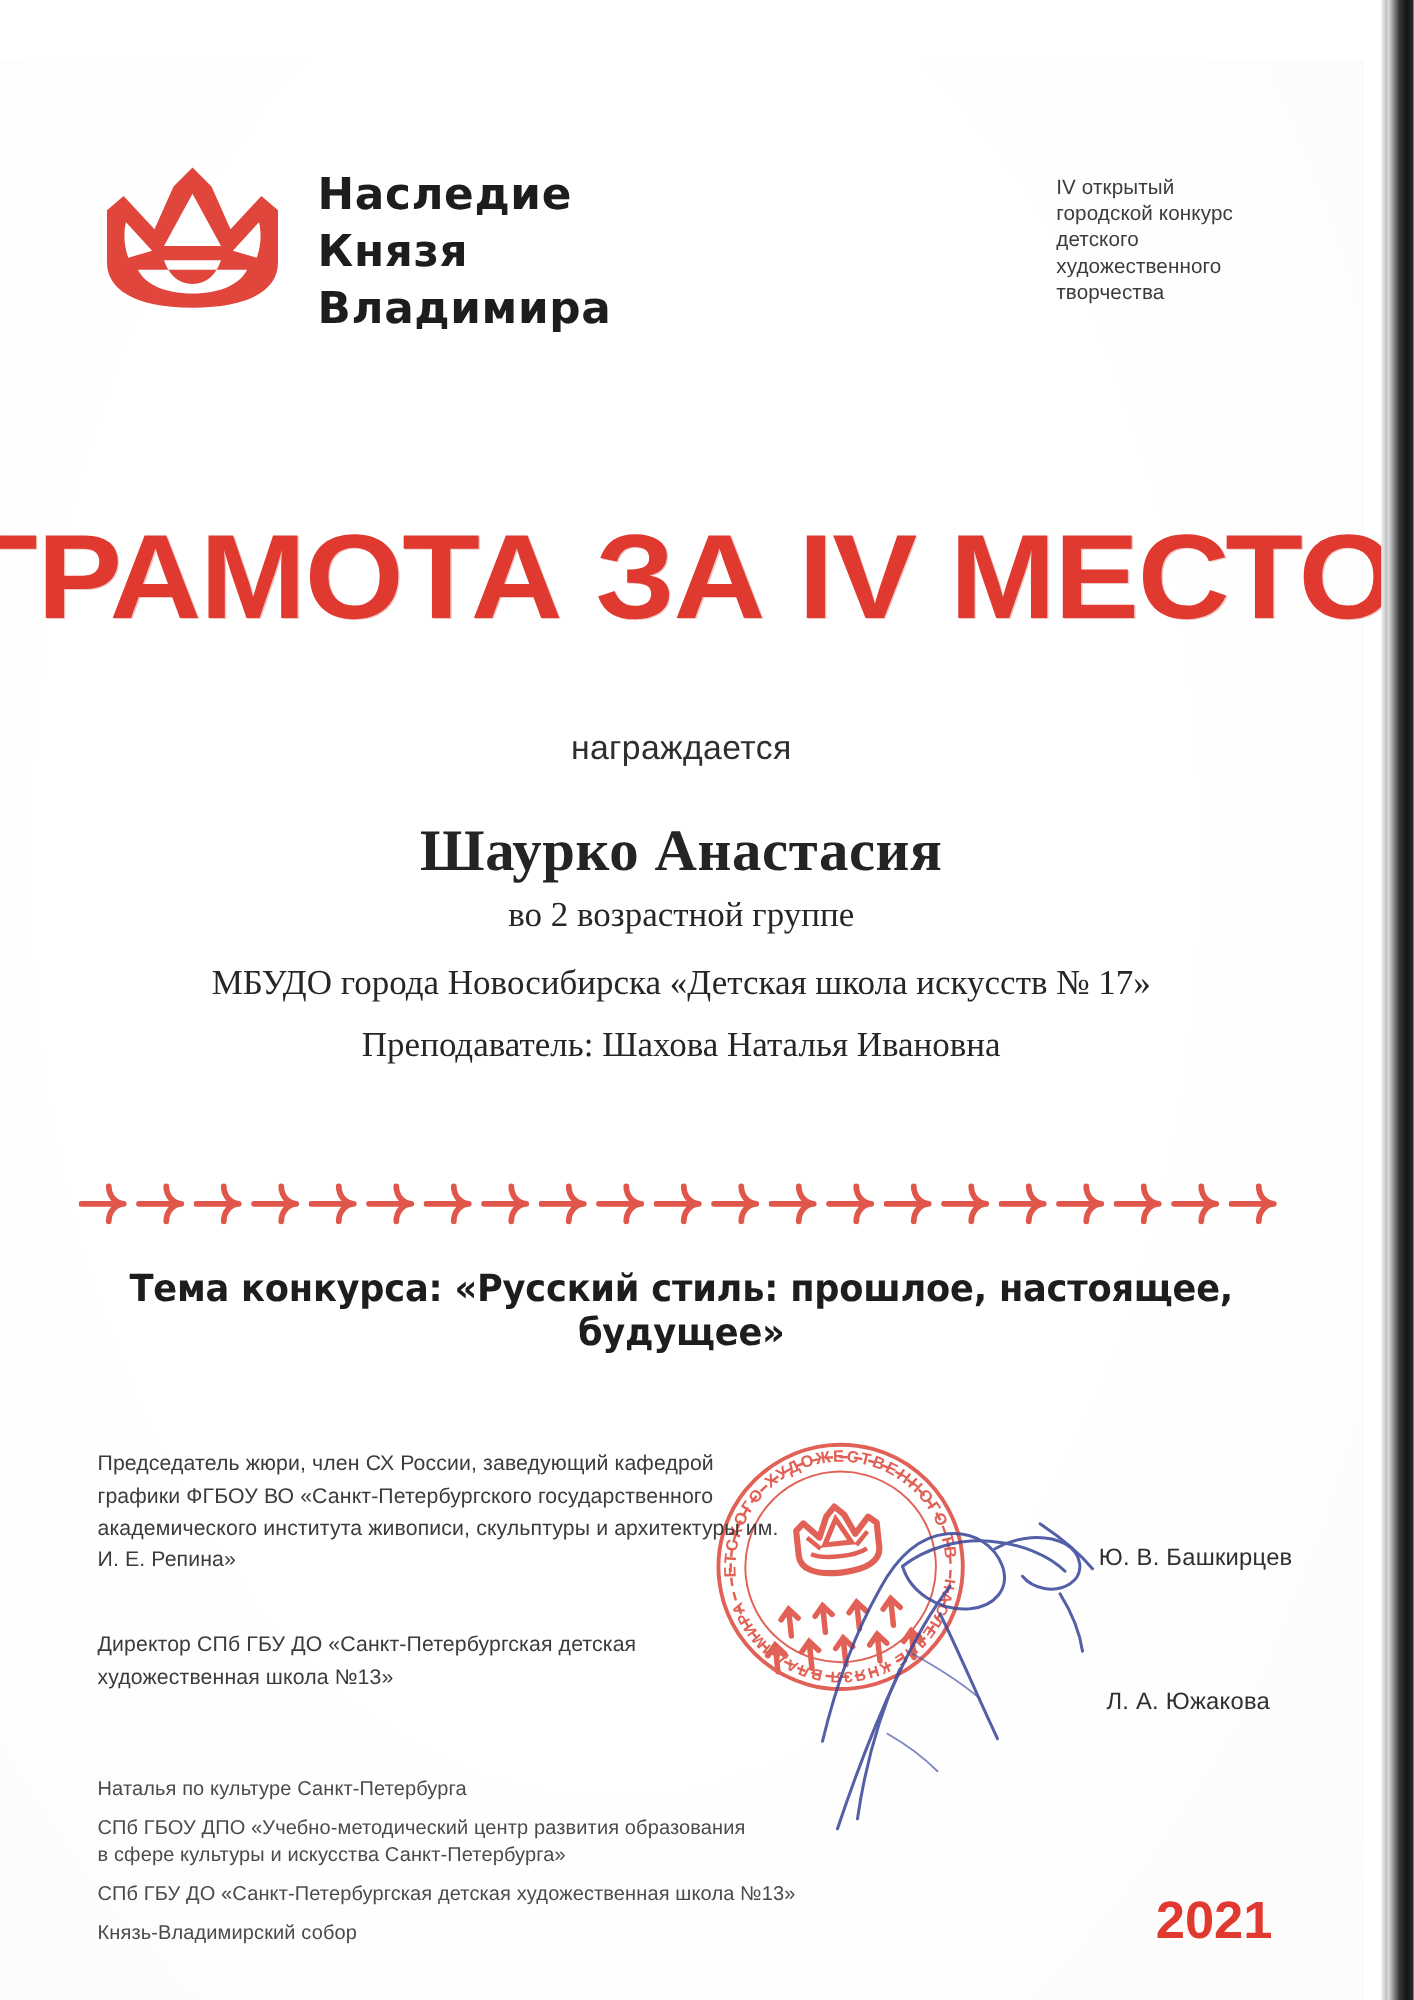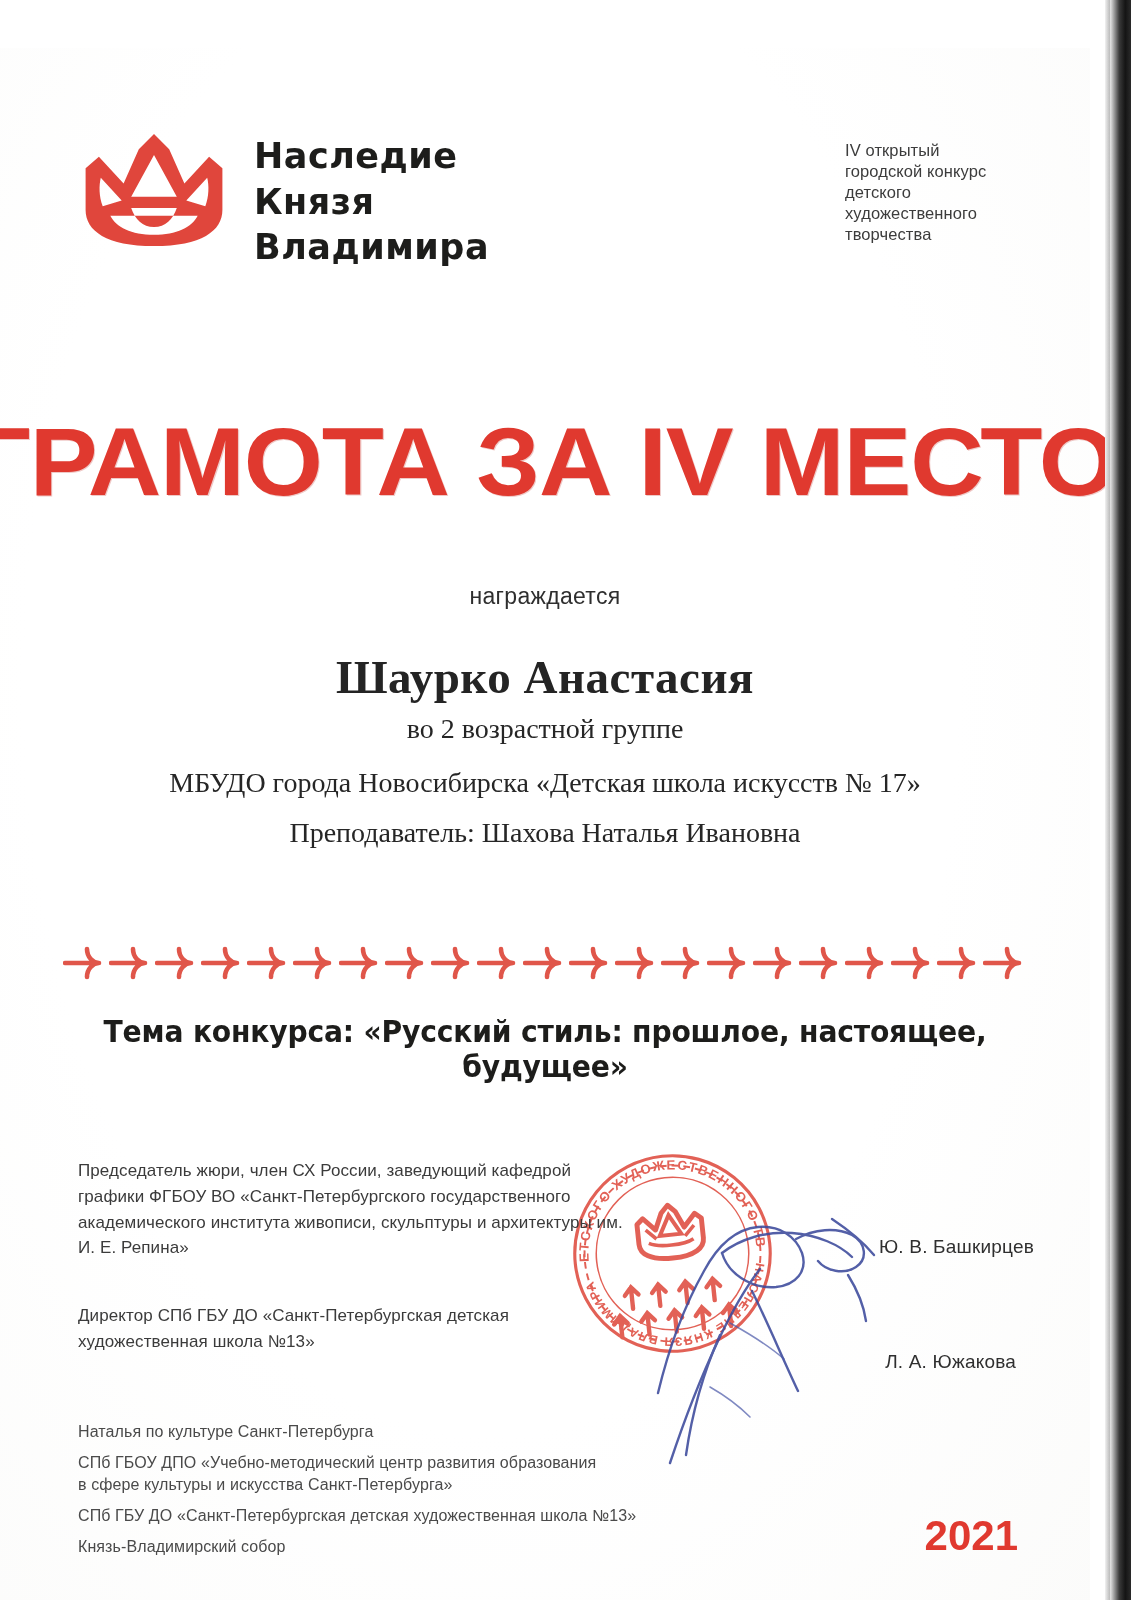--- a/index.html
+++ b/index.html
@@ -61,21 +61,21 @@
     letter-spacing:-1px;
     color:#e0392f;
     transform:scaleX(1.06);
     text-shadow:1px 1px 0 rgba(190,40,30,.25);
   }
 
   
   #award-body{position:absolute;left:0;top:535px;width:1090px;text-align:center;}
   #award-intro{
     font-family:"Liberation Sans", sans-serif;
-    font-size:23px;color:#2e2e2e;letter-spacing:.3px;
+    font-size:27px;color:#2e2e2e;letter-spacing:.3px;
   }
   #recipient-name{
     margin-top:40px;
     font-family:"Liberation Serif", serif;
     font-weight:700;
     font-size:47px;
     color:#242424;
     letter-spacing:.5px;
   }
   .body-line{

